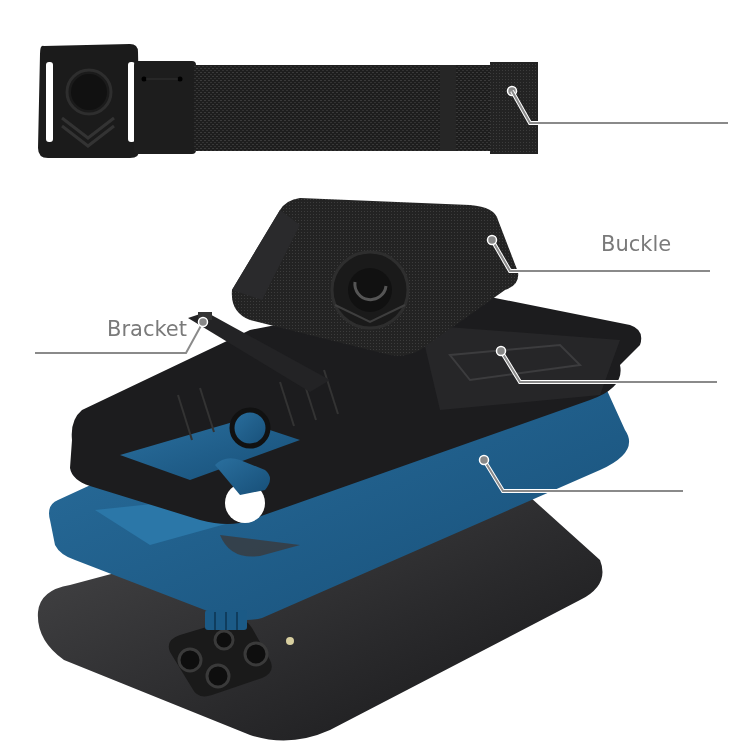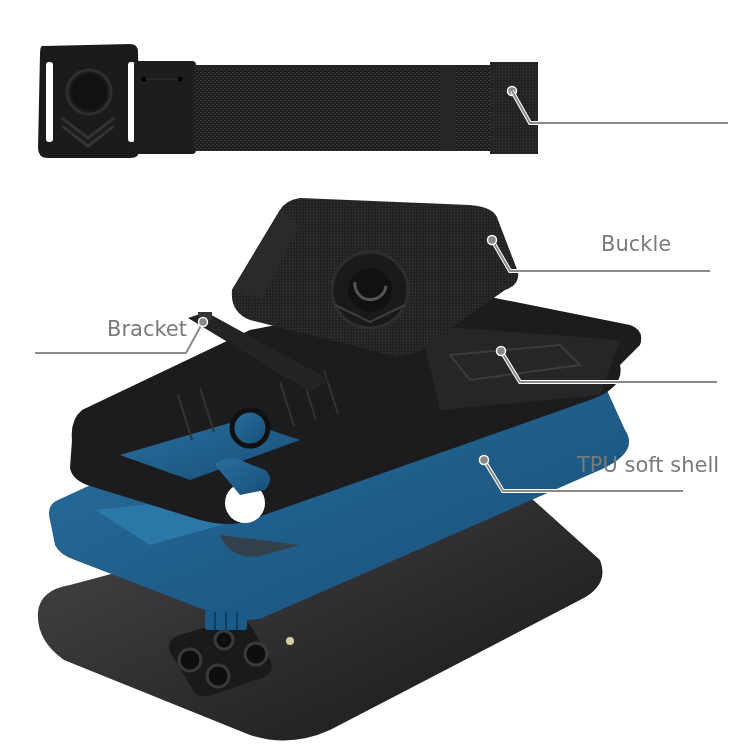--- a/index.html
+++ b/index.html
@@ -141,15 +141,14 @@
       <circle cx="484" cy="460" r="4.5" fill="#888" stroke="#fff" stroke-width="1.5"></circle>
 
       <polyline points="203,322 186,353 35,353" fill="none" stroke="#fff" stroke-width="4"></polyline>
       <polyline points="203,322 186,353 35,353" fill="none" stroke="#8a8a8a" stroke-width="2"></polyline>
       <circle cx="203" cy="322" r="4.5" fill="#888" stroke="#fff" stroke-width="1.5"></circle>
     </g>
   </svg>
 
   <div class="label" style="left:601px; top:234px;">Buckle</div>
   <div class="label" style="left:59px; top:319px;margin-left:48px;">Bracket</div>
-  <div class="label" style="left:577px; top:455px;">TPU soft shell</div>
 
 </div>
 
 </body></html>

